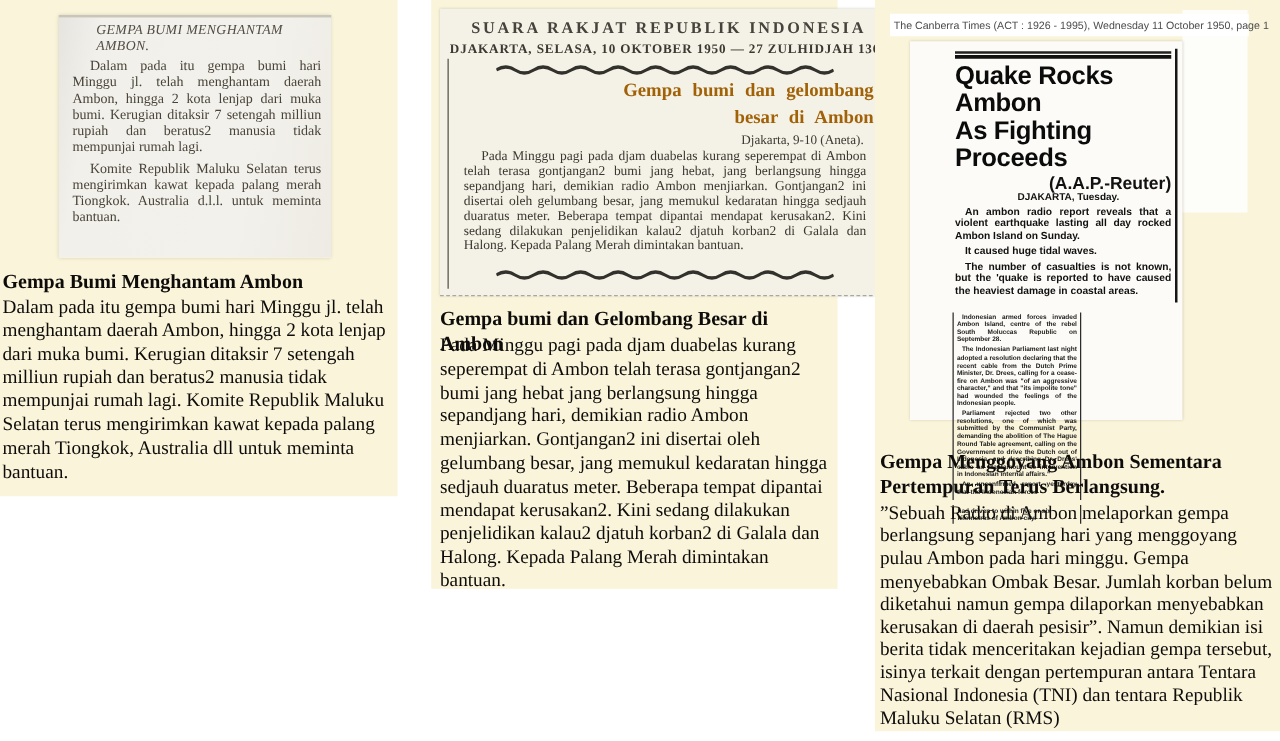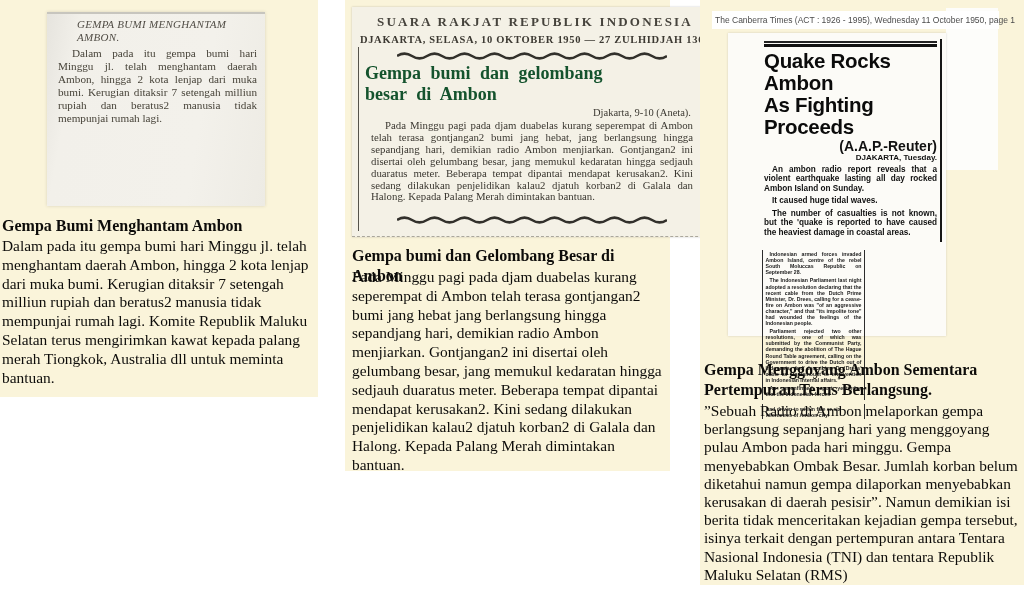--- a/index.html
+++ b/index.html
@@ -33,38 +33,38 @@
   .clip2{position:absolute;left:7px;top:7px;width:366px;height:230px;background:#f4f1e6;
          box-shadow:0 0 2px rgba(60,60,50,.25);border-bottom:1px dashed #aaa79c;box-sizing:border-box;}
   .masthead{margin-top:7px;text-align:center;font-weight:bold;font-size:13px;line-height:15px;
             letter-spacing:2.2px;color:#46433c;white-space:nowrap;}
   .dateline2{margin-top:5px;text-align:center;font-weight:bold;font-size:10.5px;line-height:12px;
              letter-spacing:.7px;color:#3c3932;white-space:nowrap;}
   .artbox{position:absolute;left:6px;right:12px;top:40px;bottom:5px;
           border-left:1.5px solid #55524b;border-right:1.5px solid #55524b;padding:0 6px;}
   .wavy{display:block;margin:4px auto 0;}
   .wavy-bottom{position:absolute;left:6px;right:6px;bottom:6px;margin:0 auto;}
-  .headline2{text-align:left;font-weight:bold;font-size:18px;line-height:21px;color:#14532d;
+  .headline2{text-align:right;font-weight:bold;font-size:15px;line-height:21px;color:#a16207;
              word-spacing:5px;margin-top:2px;}
   .byline2{text-align:right;font-size:10.5px;line-height:12px;padding-right:8px;margin-top:2px;color:#3c3932;}
   .body2{margin:1px 6px 0;font-size:10.8px;line-height:11.9px;text-align:justify;text-indent:14px;color:#3b3831;}
 
   
   .caption3{position:absolute;left:12px;top:11px;width:287px;height:18px;background:#ffffff;
             font-family:"Liberation Sans",sans-serif;font-size:8.5px;line-height:18px;color:#4c4c4c;
             padding-left:3px;box-sizing:border-box;white-space:nowrap;}
   .margin3{position:absolute;left:246px;top:8px;width:52px;height:162px;background:#fdfdfa;}
   .clip3{position:absolute;left:28px;top:33px;width:218px;height:303px;background:#fcfbf7;
          box-shadow:0 0 2px rgba(60,60,50,.2);box-sizing:border-box;font-family:"Liberation Sans",sans-serif;padding-left:28px;}
   .clip3-top{margin:6px 4px 0 8px;border-right:2px solid #161616;padding:2px 3px 4px 0;}
   .rule-thin{height:1.5px;background:#222;}
   .rule-thick{height:3px;background:#111;margin-top:1.5px;}
   .headline3{font-weight:bold;font-size:20.5px;line-height:22px;color:#0b0b0b;letter-spacing:-.3px;margin-top:3px;}
   .byline3{text-align:right;font-weight:bold;font-size:14px;line-height:9px;margin-top:4px;color:#111;}
-  .dateline3{text-align:right;font-weight:bold;font-size:8px;line-height:9px;margin-top:2px;
+  .dateline3{text-align:left;font-weight:bold;font-size:8px;line-height:9px;margin-top:2px;
              padding-left:50px;color:#111;}
   .lead3 p{margin:2.5px 0 0;font-weight:bold;font-size:8.2px;line-height:9.8px;text-align:justify;
            text-indent:8px;color:#101010;}
   .dense{margin:8px 0 0 6px;width:103px;border-left:1px solid #2c2c2c;border-right:1px solid #2c2c2c;
          padding:1px 2.5px;box-sizing:border-box;}
   .dense p{margin:0 0 2px;font-weight:bold;font-size:5.2px;line-height:6.1px;text-align:justify;
            text-indent:4px;color:#212121;}
   .footnote{margin:4px 0 0 6px;width:103px;border-left:1.5px solid #2c2c2c;border-right:1px solid #2c2c2c;
             padding:1.5px 3px;font-weight:bold;font-size:5.2px;line-height:6.1px;color:#212121;box-sizing:border-box;}
 </style>
@@ -73,20 +73,21 @@
 
 <div>
 
   <section class="panel panel1">
     <div class="clip1">
       <div class="clip1-title">
         <div>GEMPA BUMI MENGHANTAM</div>
         <div>AMBON.</div>
       </div>
       <p>Dalam pada itu gempa bumi hari Minggu jl. telah menghantam daerah Ambon, hingga 2 kota lenjap dari muka bumi. Kerugian ditaksir 7 setengah milliun rupiah dan beratus2 manusia tidak mempunjai rumah lagi.</p>
+      <p>Komite Republik Maluku Selatan terus mengirimkan kawat kepada palang merah Tiongkok. Australia d.l.l. untuk meminta bantuan.</p>
     </div>
     <h2 class="trans-heading">Gempa Bumi Menghantam Ambon</h2>
     <p class="trans-body">Dalam pada itu gempa bumi hari Minggu jl. telah menghantam daerah Ambon, hingga 2 kota lenjap dari muka bumi. Kerugian ditaksir 7 setengah milliun rupiah dan beratus2 manusia tidak mempunjai rumah lagi. Komite Republik Maluku Selatan terus mengirimkan kawat kepada palang merah Tiongkok, Australia dll untuk meminta bantuan.</p>
   </section>
 
   <section class="panel panel2">
     <div class="clip2">
       <div class="masthead">SUARA RAKJAT REPUBLIK INDONESIA</div>
       <div class="dateline2">DJAKARTA, SELASA, 10 OKTOBER 1950 — 27 ZULHIDJAH 1369</div>
       <div class="artbox">

